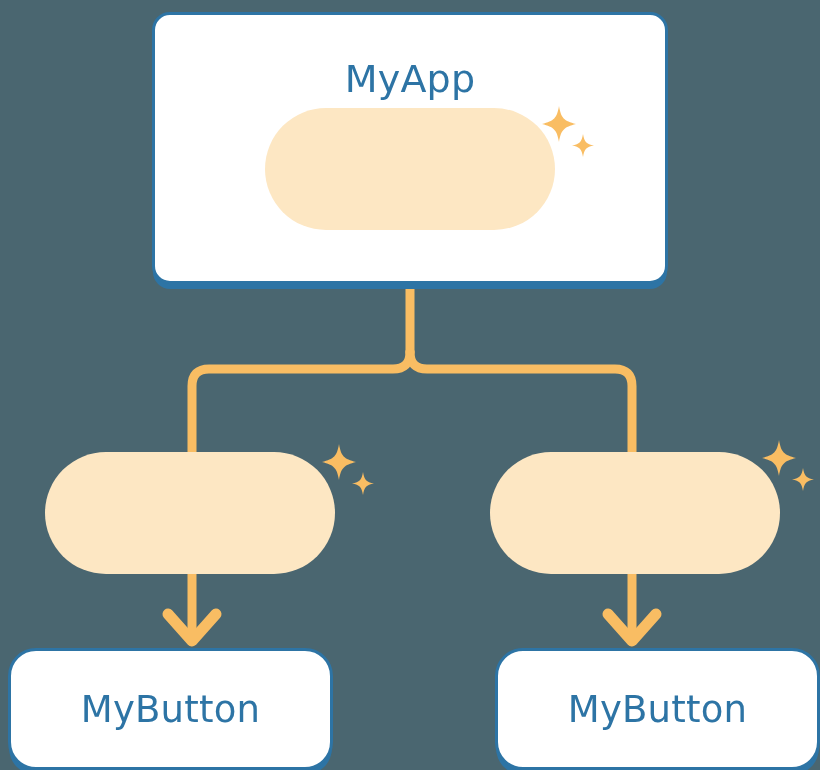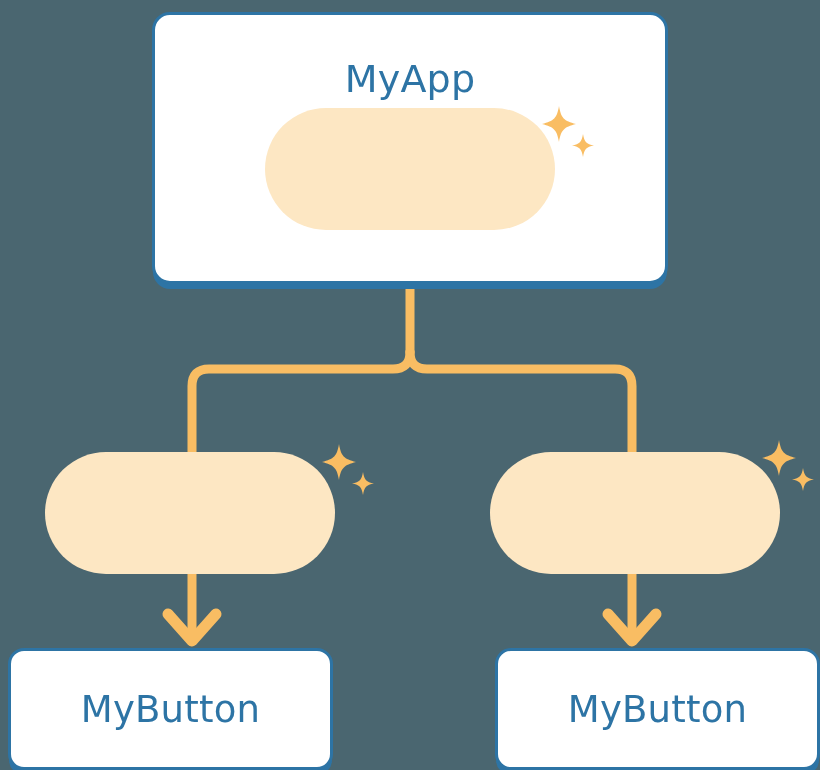--- a/index.html
+++ b/index.html
@@ -42,21 +42,21 @@
   #app-card {
     left: 152px;
     top: 12px;
     width: 516px;
     height: 272px;
   }
   .leaf-card {
     top: 648px;
     width: 325px;
     height: 122px;
-    border-radius: 16px;
+    border-radius: 28px;
     display: flex;
     align-items: center;
     justify-content: center;
   }
   #btn-card-left  { left: 8px; }
   #btn-card-right { left: 495px; }
 
   .card-title {
     color: #2d74a5;
     font-size: 38px;

